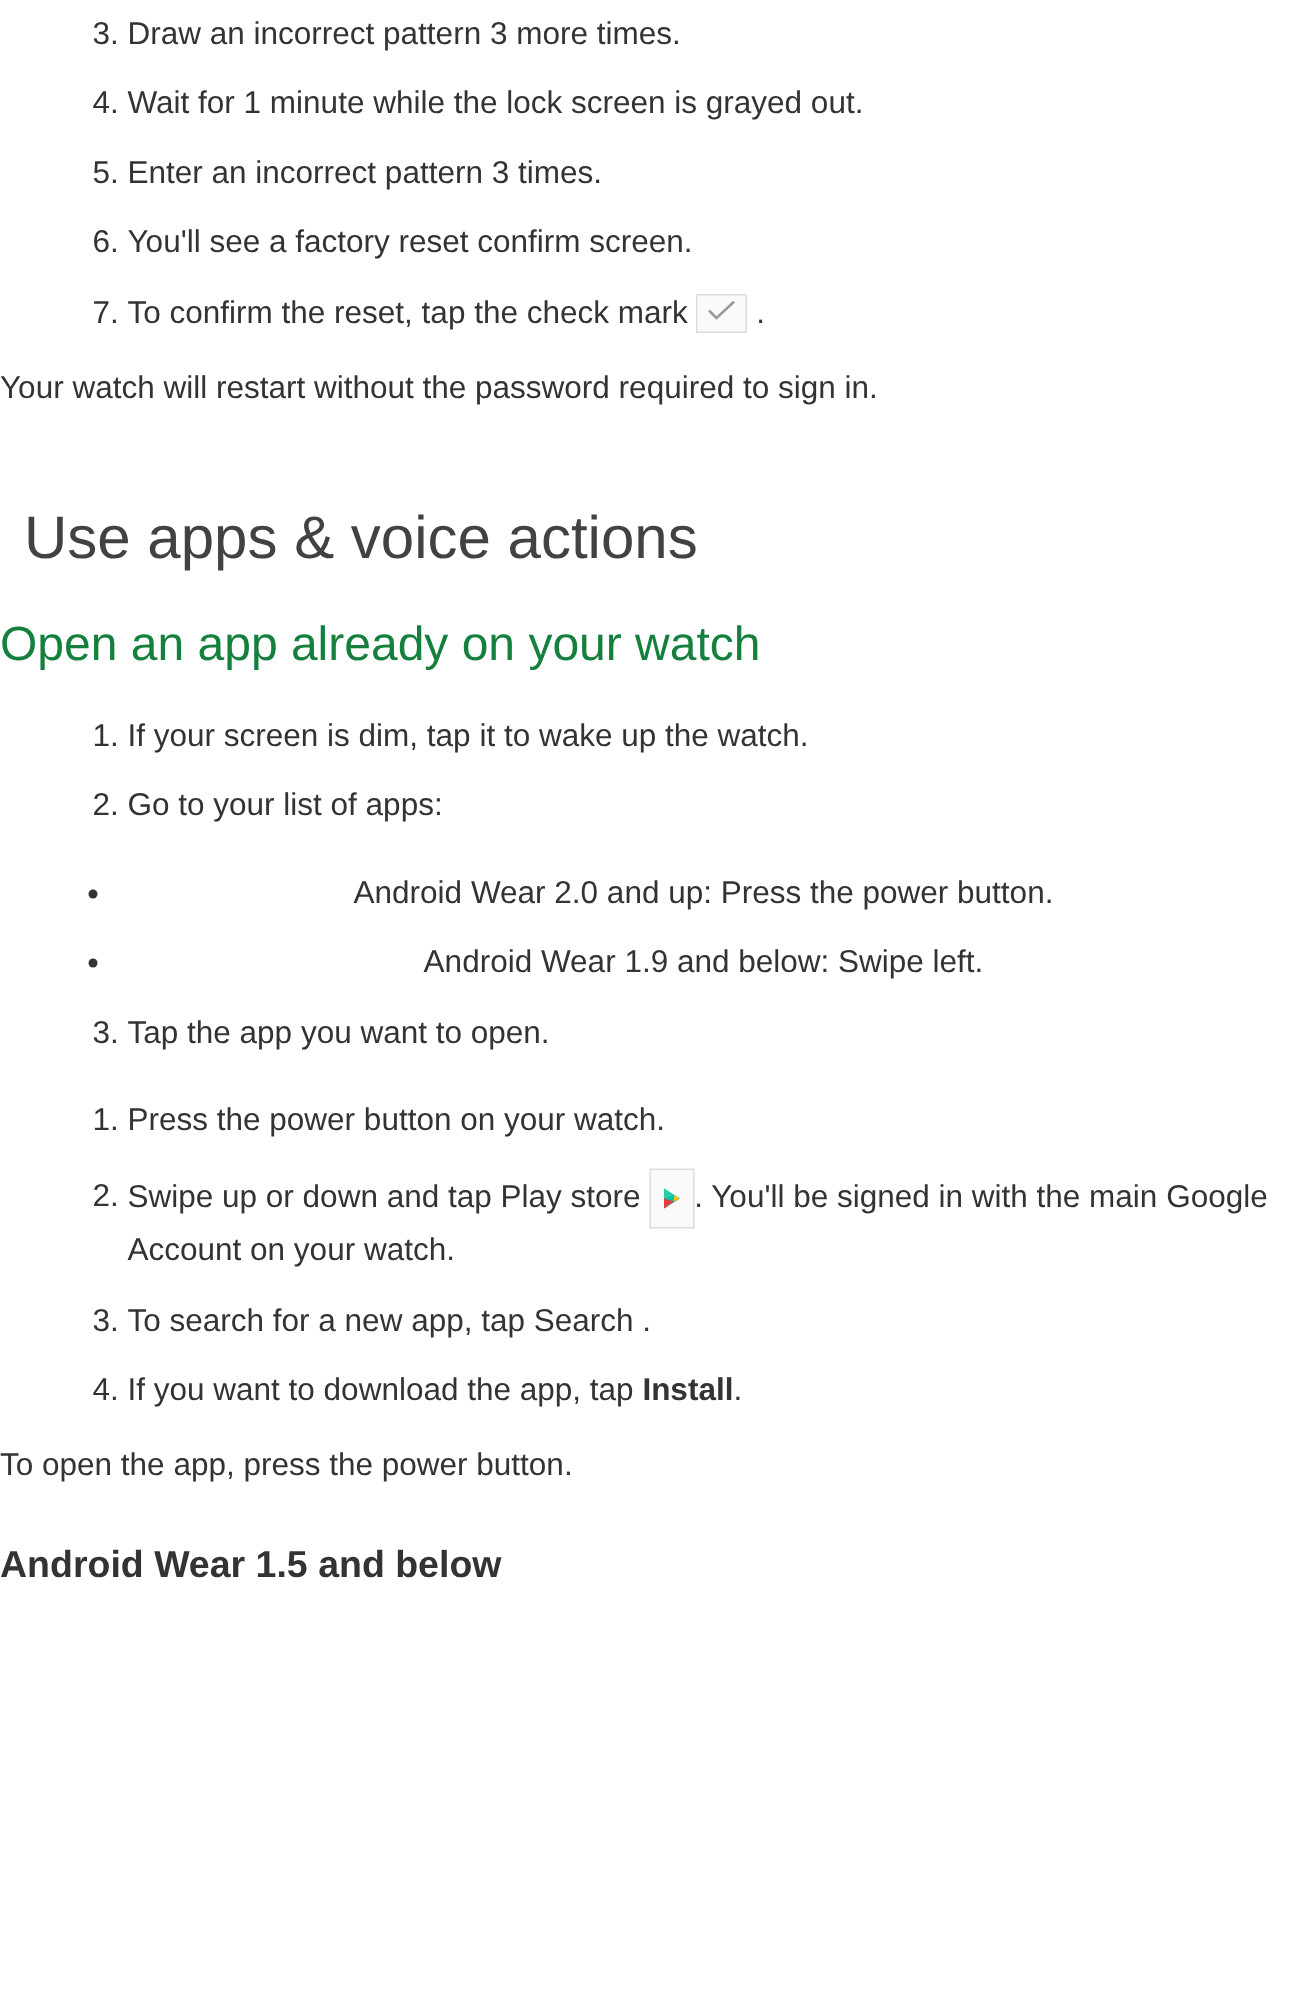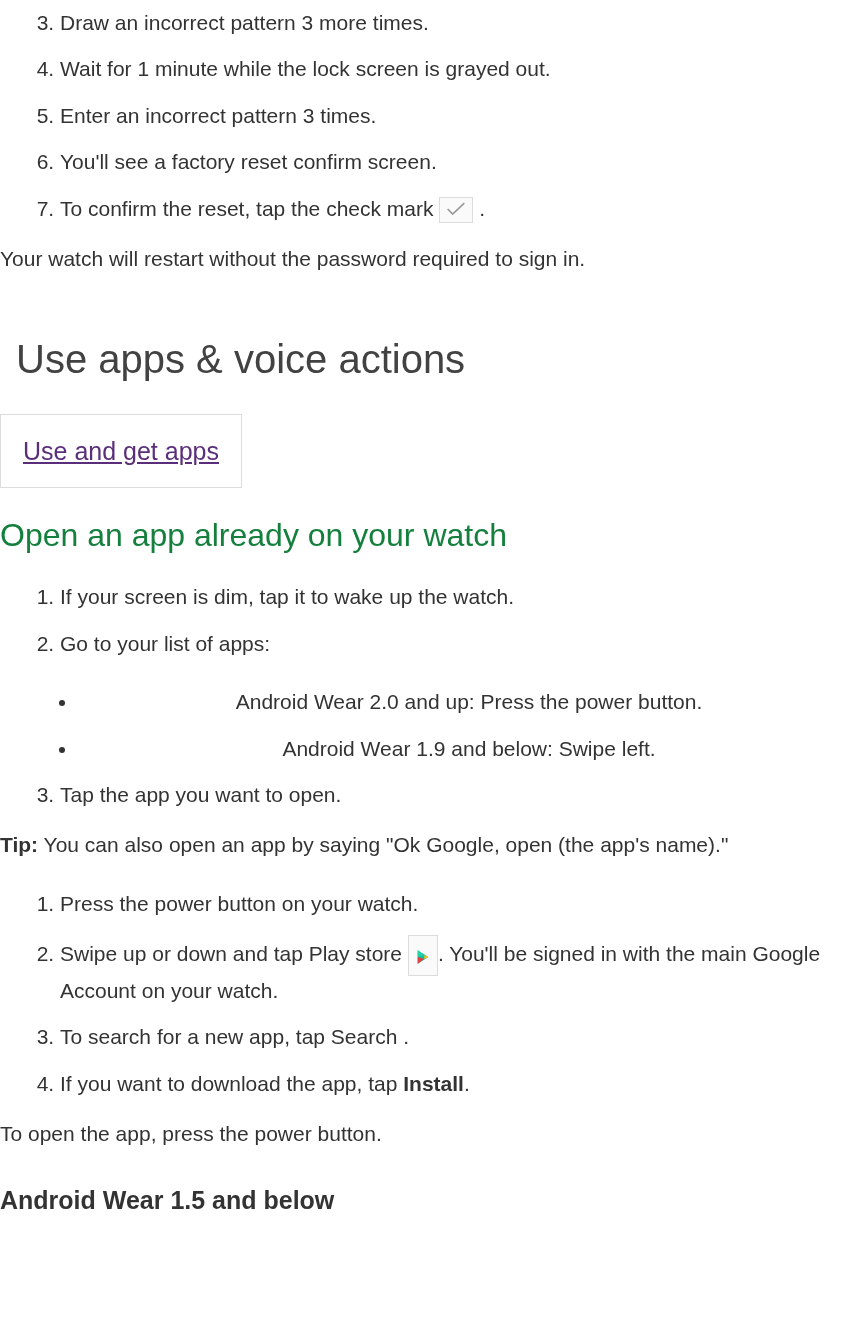--- a/index.html
+++ b/index.html
@@ -10,21 +10,21 @@
     color: #333;
     background: #fff;
     line-height: 1.45;
     width: 860px;
   }
   .page {
     padding: 0 0 30px 0;
   }
   ol.top-ol {
     margin: 0 0 12px 0;
-    padding-left: 60px;
+    padding-left: 85px;
     list-style: decimal;
   }
   ol.top-ol > li {
     padding: 8px 0;
     color: #333;
   }
   ol.top-ol > li::marker {
     color: #333;
   }
   ul.inner-bullets {
@@ -123,41 +123,35 @@
       <span>.</span>
     </li>
   </ol>
 
   <p class="plain">
     <span>Your watch will restart without the password required to sign in.</span>
   </p>
 
   <h1>Use apps &amp; voice actions</h1>
 
-  <div class="box-link">
-    <a href="#">Use and get apps</a>
-  </div>
 
   <h2>Open an app already on your watch</h2>
 
   <ol class="top-ol" start="1">
     <li><span>If your screen is dim, tap it to wake up the watch.</span></li>
     <li><span>Go to your list of apps:</span></li>
   </ol>
   <ul class="inner-bullets">
     <li><span>Android Wear 2.0 and up: Press the power button.</span></li>
     <li><span>Android Wear 1.9 and below: Swipe left.</span></li>
   </ul>
   <ol class="top-ol" start="3">
     <li><span>Tap the app you want to open.</span></li>
   </ol>
 
-  <p class="plain">
-    <b>Tip:</b><span> You can also open an app by saying "Ok Google, open (the app's name)."</span>
-  </p>
 
 
 
   <ol class="top-ol" start="1">
     <li><span>Press the power button on your watch.</span></li>
     <li>
       <span>Swipe up or down and tap Play store </span>
       <span class="play-outer">
         <svg class="play-svg" viewBox="0 0 24 24">
           <polygon points="4,2 20,12 4,22" fill="#00c2a8"></polygon>

